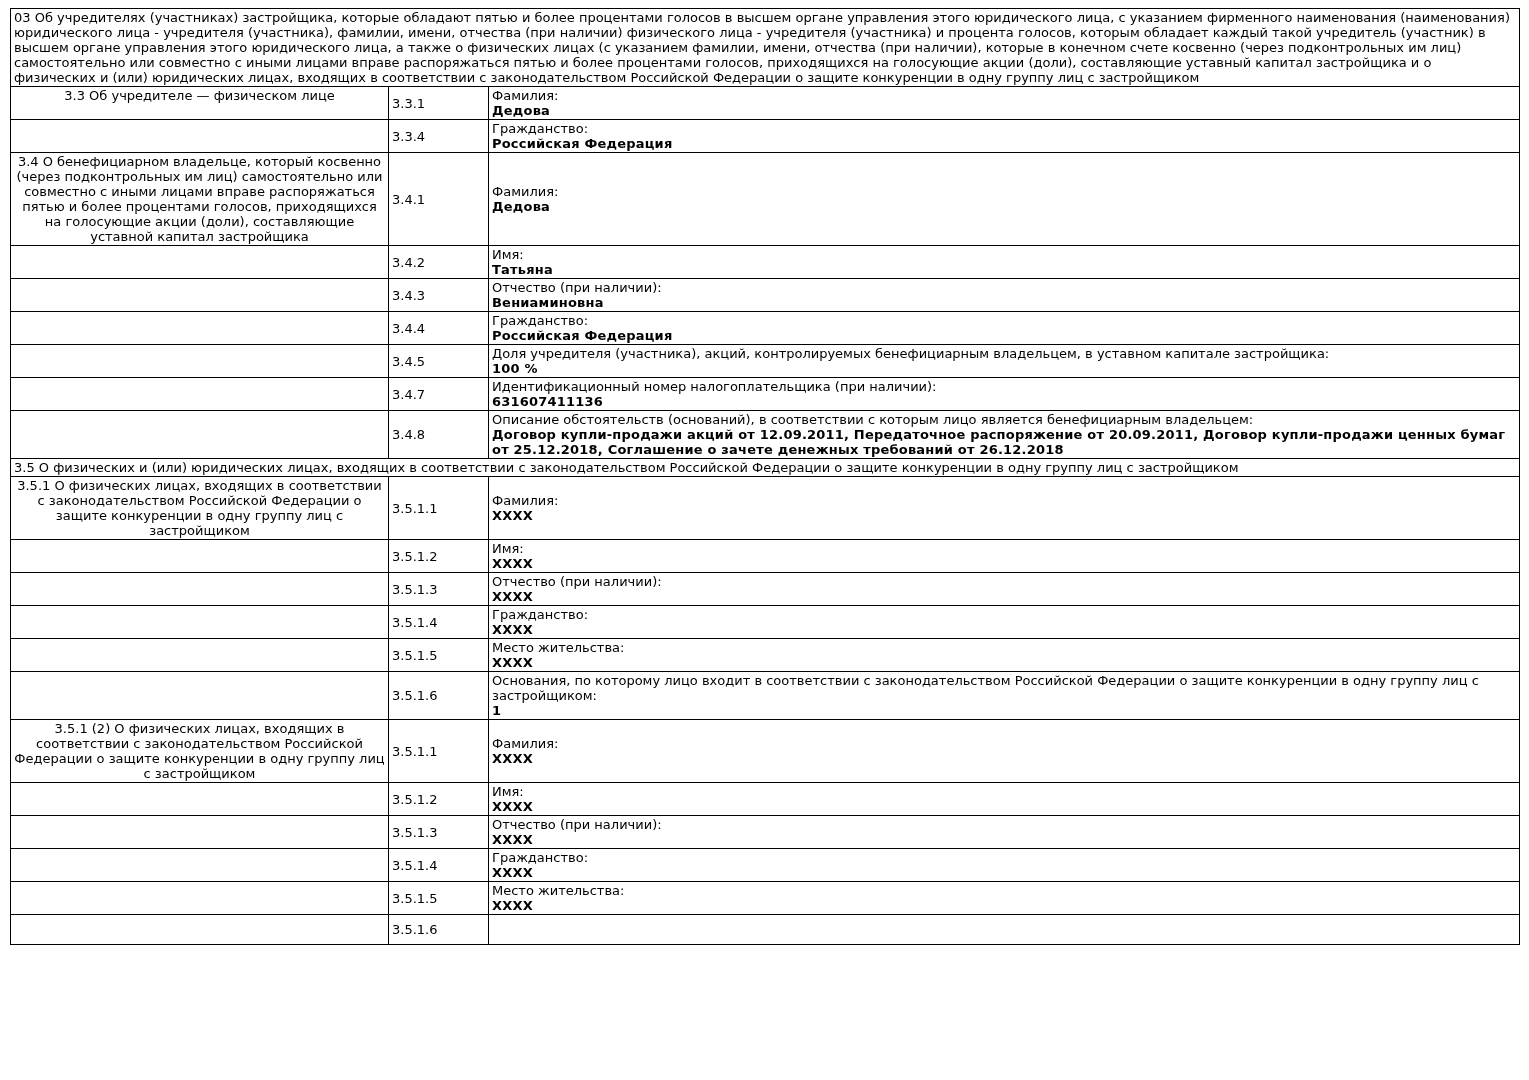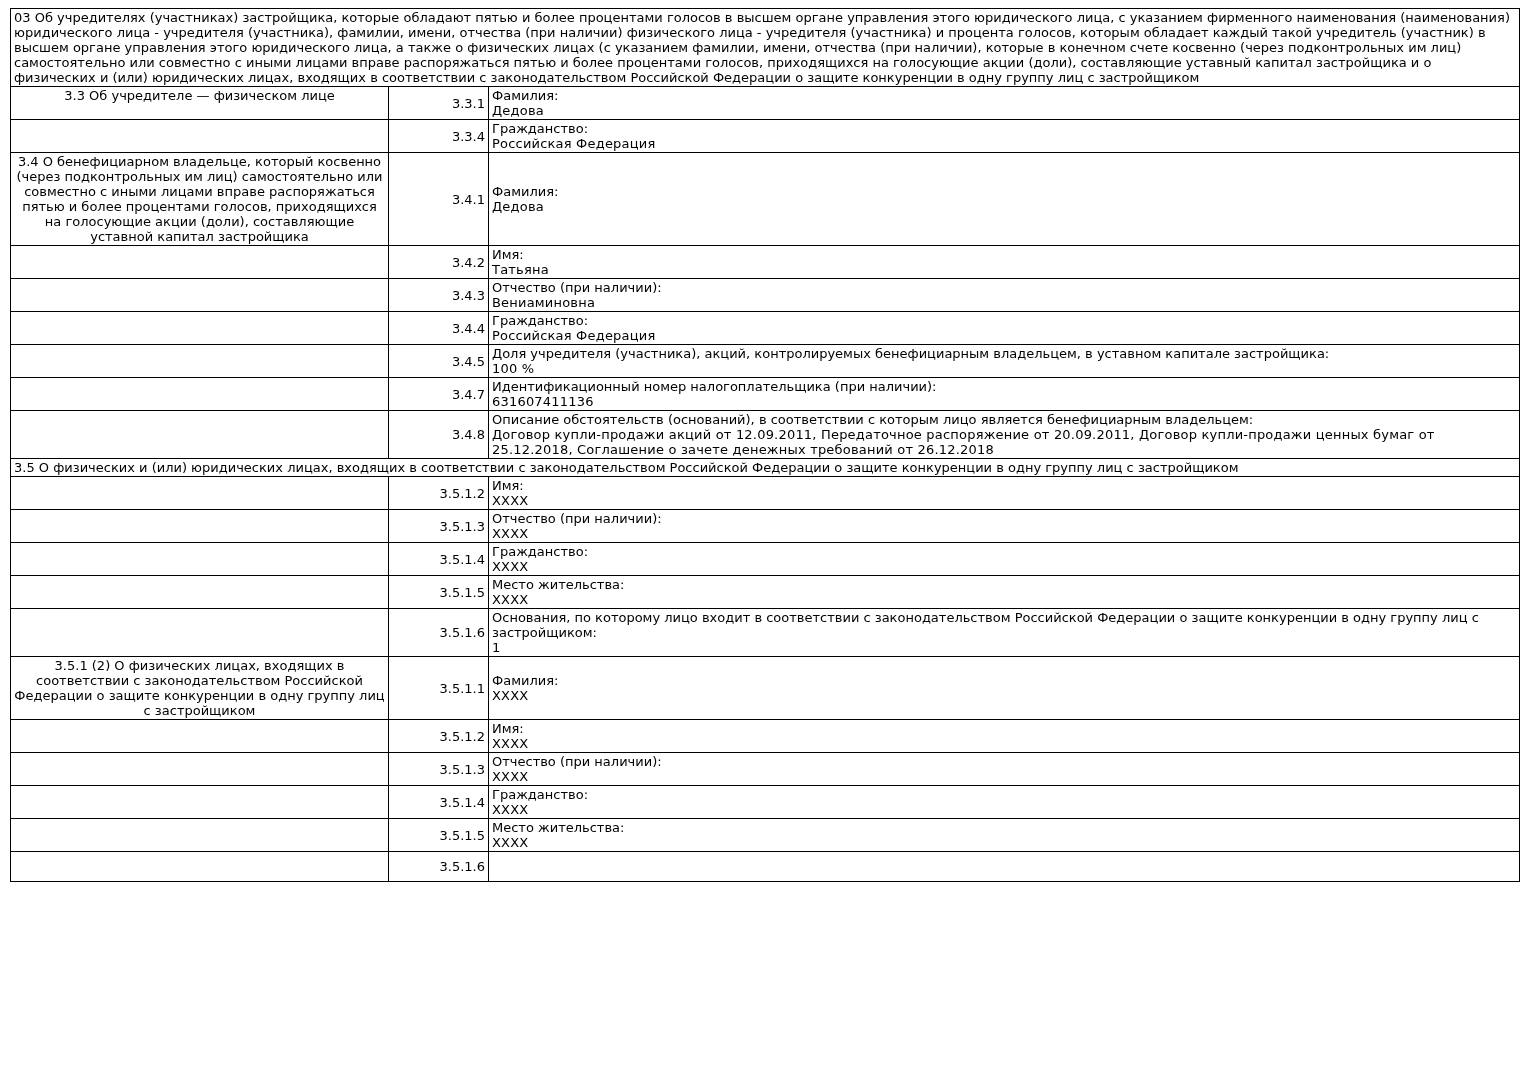--- a/index.html
+++ b/index.html
@@ -34,34 +34,33 @@
     vertical-align: top;
   }
   td.desc-cell {
     vertical-align: top;
     line-height: 15px;
     text-align: center;
   }
   td.code-cell {
     vertical-align: middle;
     line-height: 15px;
-    text-align: right;
   }
   td.value-cell {
     vertical-align: middle;
     line-height: 15px;
   }
   tr.data-row {
     height: 30px;
   }
   .val-label {
     font-weight: normal;
   }
   .val-value {
-    font-weight: normal;
+    font-weight: bold;
     letter-spacing: 0.2px;
   }
 </style>
 </head>
 <body>
 
 <div class="page">
   <table class="decl">
     <colgroup>
       <col style="width:378px">
@@ -141,20 +140,28 @@
           <td class="code-cell">3.4.8</td>
           <td class="value-cell">
             <div class="val-label">Описание обстоятельств (оснований), в соответствии с которым лицо является бенефициарным владельцем:</div>
             <div class="val-value">Договор купли-продажи акций от 12.09.2011, Передаточное распоряжение от 20.09.2011, Договор купли-продажи ценных бумаг от 25.12.2018, Соглашение о зачете денежных требований от 26.12.2018</div>
           </td>
         </tr>
         <tr>
           <td colspan="3" class="span-cell">3.5 О физических и (или) юридических лицах, входящих в соответствии с законодательством Российской Федерации о защите конкуренции в одну группу лиц с застройщиком</td>
         </tr>
         <tr class="data-row">
+          <td class="desc-cell">3.5.1 О физических лицах, входящих в соответствии с законодательством Российской Федерации о защите конкуренции в одну группу лиц с застройщиком</td>
+          <td class="code-cell">3.5.1.1</td>
+          <td class="value-cell">
+            <div class="val-label">Фамилия:</div>
+            <div class="val-value">XXXX</div>
+          </td>
+        </tr>
+        <tr class="data-row">
           <td class="desc-cell"></td>
           <td class="code-cell">3.5.1.2</td>
           <td class="value-cell">
             <div class="val-label">Имя:</div>
             <div class="val-value">XXXX</div>
           </td>
         </tr>
         <tr class="data-row">
           <td class="desc-cell"></td>
           <td class="code-cell">3.5.1.3</td>

